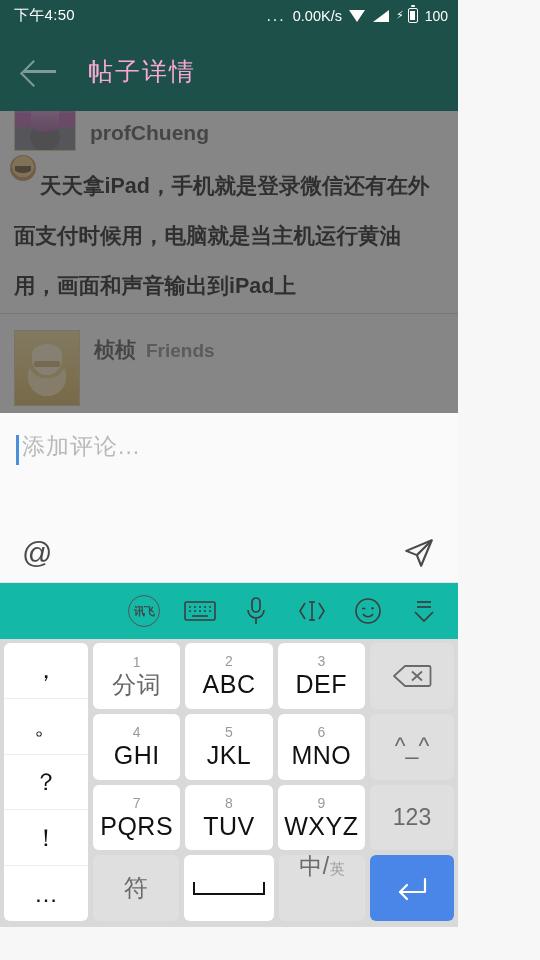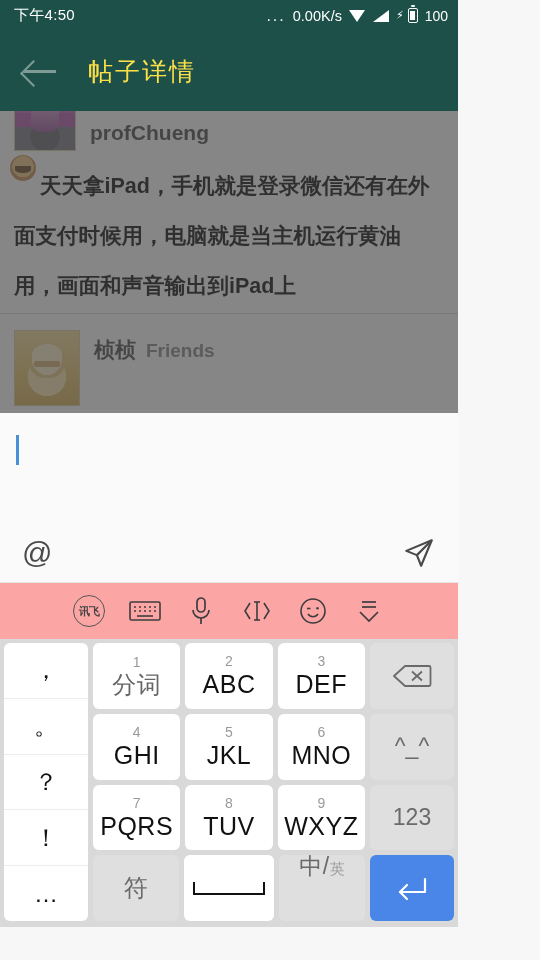--- a/index.html
+++ b/index.html
@@ -50,21 +50,21 @@
   .back-arrow{ width:34px; height:26px; position:relative; cursor:pointer; }
   .back-arrow::before{
     content:""; position:absolute; left:0; top:12px; width:32px; height:2.5px;
     background:#7e9b96;
   }
   .back-arrow::after{
     content:""; position:absolute; left:0px; top:5.5px; width:17px; height:17px;
     border-left:2.5px solid #7e9b96; border-bottom:2.5px solid #7e9b96;
     transform:rotate(45deg);
   }
-  .appbar-title{ color:#fde047; font-size:25px; letter-spacing:2px; }
+  .appbar-title{ color:#f9a8d4; font-size:25px; letter-spacing:2px; }
 
   
   .thread{
     position:relative; height:302px; background:#ffffff; overflow:hidden;
   }
   .post{ padding:0 14px; position:relative;font-weight:bold; }
   .post-head{ display:flex; align-items:flex-end; gap:14px; }
   .avatar{
     width:62px; height:62px; flex:none; border:1px solid #d8cfa5; overflow:hidden;
     position:relative;
@@ -130,22 +130,22 @@
   .edit-tools{
     height:60px; background:#fafafa; display:flex; align-items:center;
     justify-content:space-between; padding:0 22px; border-bottom:1px solid #e6e6e6;
   }
   .at-icon{ font-size:30px; color:#4a4a4a; line-height:1; }
   .send-icon svg{ display:block; }
 
   
   .kb{ background:#d9d9d9; height:344px; display:flex; flex-direction:column; }
   .kb-toolbar{
-    height:56px; display:flex; align-items:center; justify-content:center;
-    background:#fca5a5; padding:4px 6px;
+    height:56px; display:flex; align-items:center; justify-content:flex-end;
+    background:#14b8a6; padding:4px 6px;
   }
   .kbt{ width:56px; height:44px; display:flex; align-items:center; justify-content:center; }
   .ime-logo{
     width:32px; height:32px; border-radius:50%; border:1.8px solid #555;
     display:flex; align-items:center; justify-content:center;
     font-size:11px; color:#444; letter-spacing:-1px; font-weight:bold;
   }
   .kb-keys{ flex:1; display:flex; padding:4px 4px 6px 4px; gap:5px; }
 
   .col-punct{
@@ -233,20 +233,21 @@
           <span>桢桢</span><span class="badge">Friends</span>
         </div>
       </div>
     </div>
 
     <div class="scrim"></div>
   </div>
 
   <div class="editor">
     <div class="caret"></div>
+    <div class="editor-placeholder">添加评论...</div>
   </div>
 
   <div class="edit-tools">
     <div class="at-icon">@</div>
     <div class="send-icon">
       <svg width="34" height="34" viewBox="0 0 24 24" fill="none" stroke="#4a4a4a" stroke-width="1.5" stroke-linejoin="round">
         <path d="M21 3 L3 10.5 L10.5 13.5 L13.5 21 Z"></path>
         <path d="M10.5 13.5 L21 3"></path>
       </svg>
     </div>

